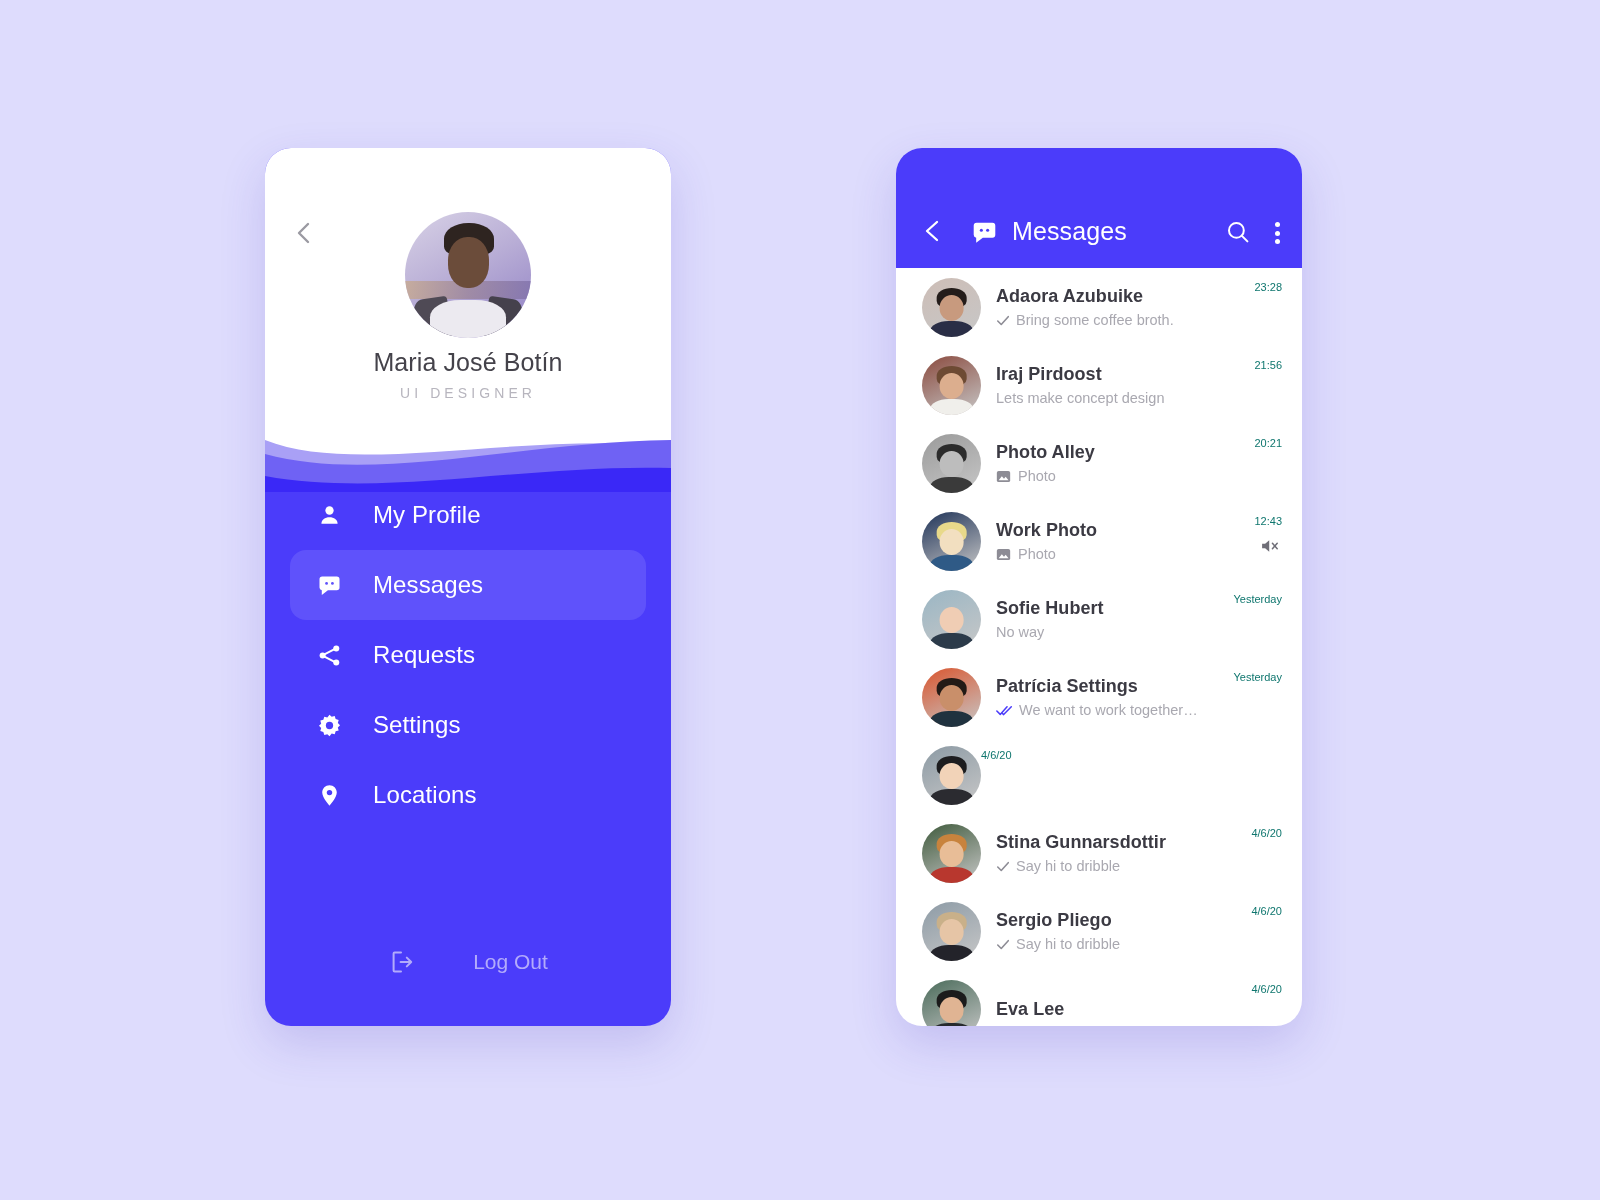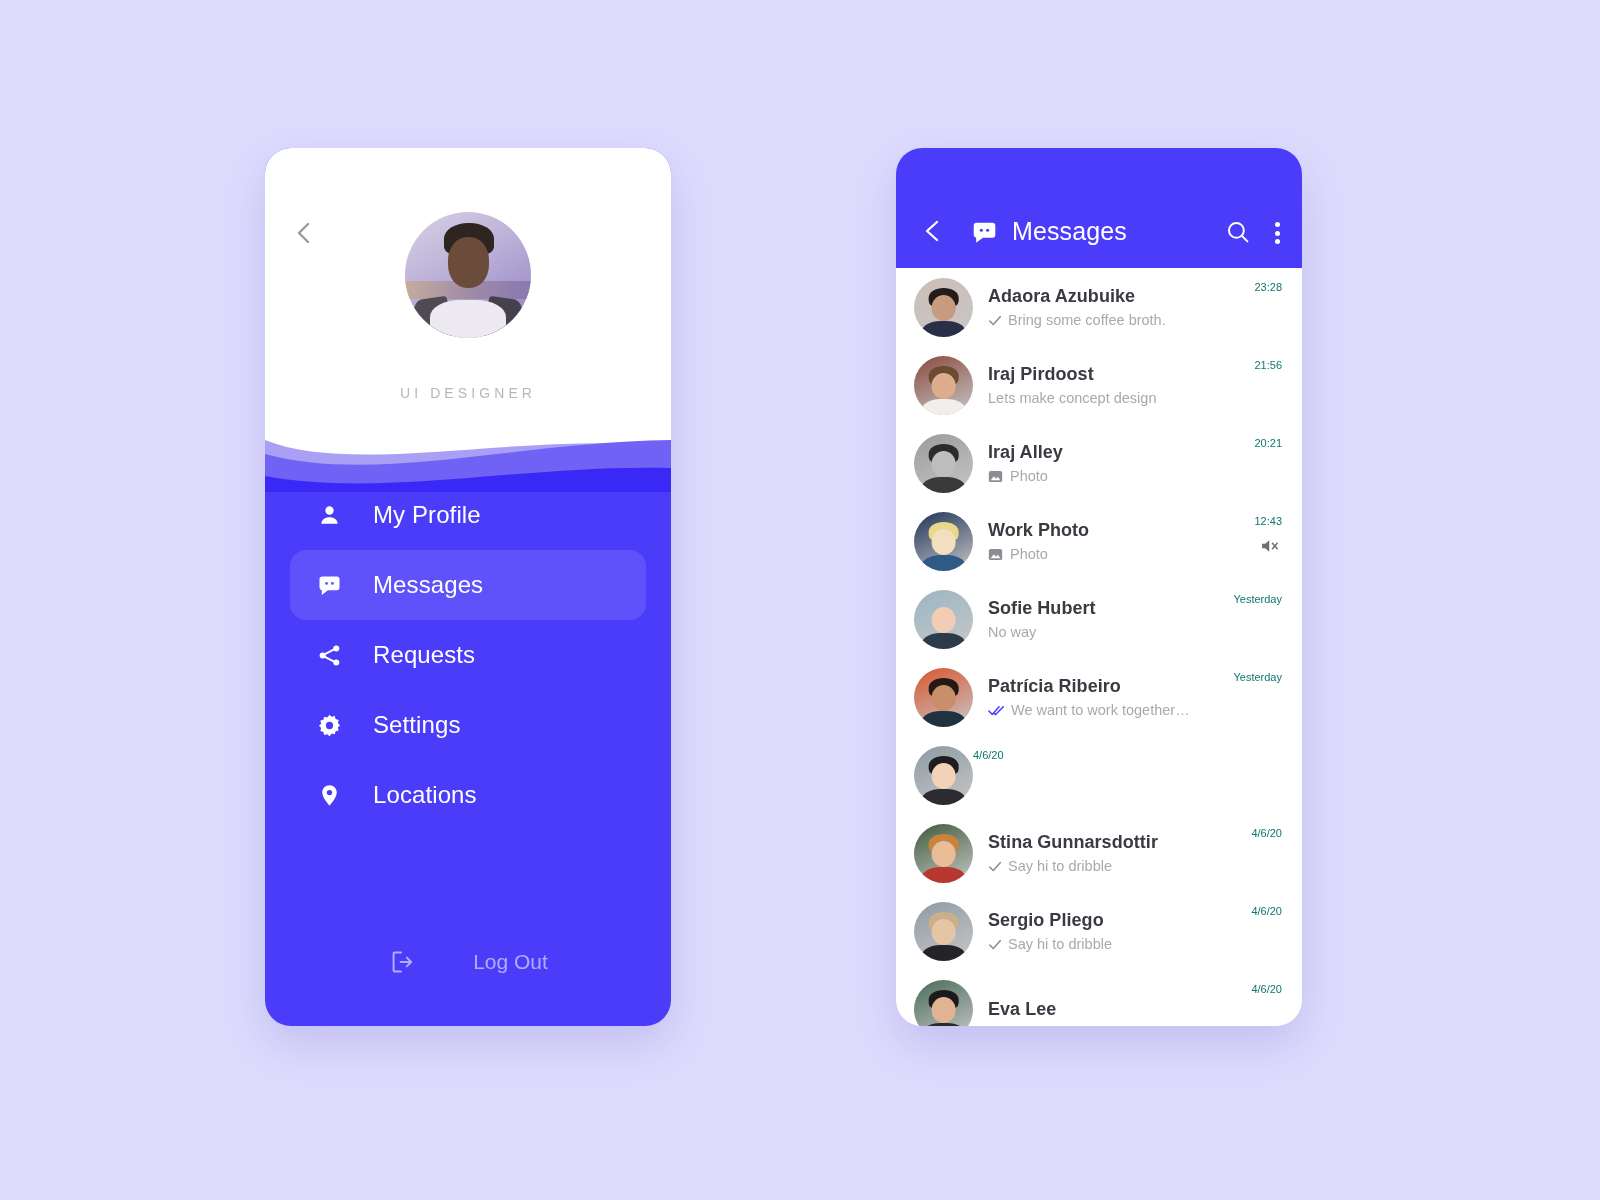--- a/index.html
+++ b/index.html
@@ -248,20 +248,21 @@
     display: block;
     width: 5px; height: 5px;
     border-radius: 50%;
     background: #ffffff;
   }
 
   .msg-list {
     position: relative;
     height: 870px;
     overflow: hidden;
+    margin-left: 8px;
   }
 
   .msg-row {
     position: relative;
     display: flex;
     align-items: center;
     height: 78px;
     padding: 0 20px 0 18px;
     cursor: pointer;
   }
@@ -375,20 +376,21 @@
 
       <div class="avatar-big">
         <div class="horizon"></div>
         <div class="hair"></div>
         <div class="face"></div>
         <div class="jacket-l"></div>
         <div class="jacket-r"></div>
         <div class="torso"></div>
       </div>
 
+      <div class="profile-name">Maria José Botín</div>
       <div class="profile-role">UI DESIGNER</div>
 
       <div class="wave-wrap">
         <svg viewBox="0 0 406 86" preserveAspectRatio="none" aria-hidden="true">
           <path d="M0 34 C 90 70, 250 26, 406 40 L406 86 L0 86 Z" fill="#a9a0f6"></path>
           <path d="M0 48 C 110 78, 250 36, 406 34 L406 86 L0 86 Z" fill="#6f62f4"></path>
           <path d="M0 70 C 120 92, 260 58, 406 62 L406 86 L0 86 Z" fill="#3a28f7"></path>
         </svg>
       </div>
     </div>
@@ -534,21 +536,21 @@
           </div>
         </div>
         <div class="msg-row">
           <div class="row-avatar">
             <div class="bg" style="background: linear-gradient(155deg, rgb(154, 154, 154) 0%, rgba(0, 0, 0, 0.22) 100%);"></div>
             <div class="hair2" style="background: rgb(43, 43, 43);"></div>
             <div class="head" style="background: rgb(189, 189, 189);"></div>
             <div class="body" style="background: rgb(58, 58, 58);"></div>
           </div>
           <div class="row-main">
-            <div class="row-name">Iraj Alley</div>
+            <div class="row-name">Photo Alley</div>
             <div class="row-preview">
               <span class="photo-icon">
                 <svg viewBox="0 0 18 18" width="15" height="15">
                   <rect x="1" y="2.4" width="16" height="13.2" rx="2.2" fill="#8d8c95"></rect>
                   <path d="M3.2 13.4 L7 8.6 L9.6 11.6 L11.6 9.4 L15 13.4 Z" fill="#ffffff"></path>
                 </svg>
               </span>
               <span>Photo</span>
             </div>
           </div>
@@ -604,21 +606,21 @@
           </div>
         </div>
         <div class="msg-row">
           <div class="row-avatar">
             <div class="bg" style="background: linear-gradient(155deg, rgb(217, 85, 46) 0%, rgba(0, 0, 0, 0.22) 100%);"></div>
             <div class="hair2" style="background: rgb(35, 26, 22);"></div>
             <div class="head" style="background: rgb(201, 143, 106);"></div>
             <div class="body" style="background: rgb(32, 50, 63);"></div>
           </div>
           <div class="row-main">
-            <div class="row-name">Patrícia Ribeiro</div>
+            <div class="row-name">Patrícia Settings</div>
             <div class="row-preview">
               <span class="tick">
                 <svg viewBox="0 0 20 14" width="17" height="13">
                   <path d="M1 7.6 L5 11.6 L13 2.6" fill="none" stroke="#4b3cfa" stroke-width="1.8" stroke-linecap="round" stroke-linejoin="round"></path>
                   <path d="M7 9.9 L9 11.8 L18 2.6" fill="none" stroke="#4b3cfa" stroke-width="1.8" stroke-linecap="round" stroke-linejoin="round"></path>
                 </svg>
               </span>
               <span>We want to work together…</span>
             </div>
           </div>

